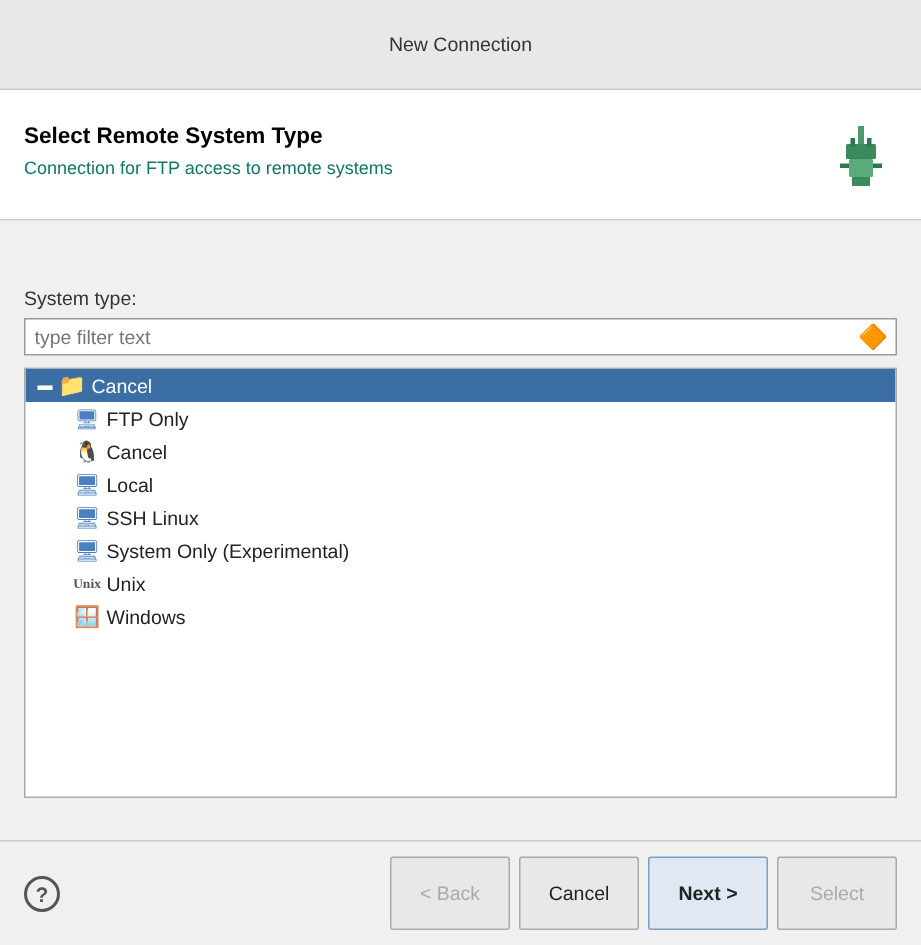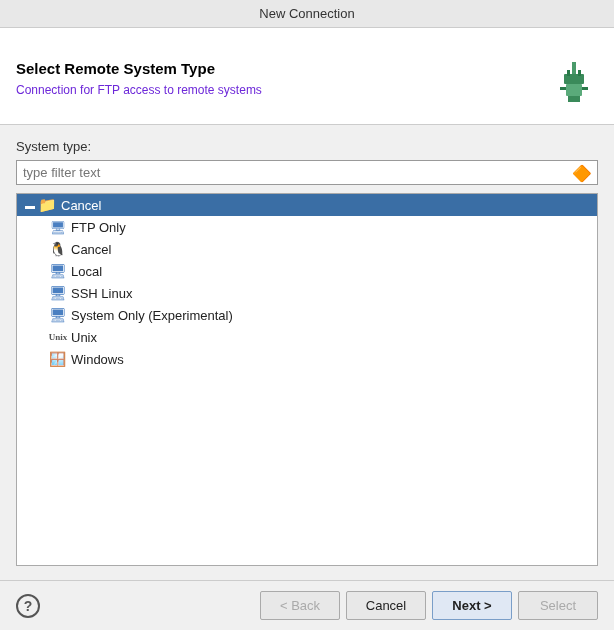--- a/index.html
+++ b/index.html
@@ -10,70 +10,71 @@
       width: 614px;
       height: 630px;
       display: flex;
       flex-direction: column;
     }
 
     .title-bar {
       background: #e8e8e8;
       border-bottom: 1px solid #ccc;
       text-align: center;
-      padding: 6px 0;
+      padding: 22px 0;
       font-size: 13px;
       color: #333;
       flex-shrink: 0;
     }
 
     .dialog {
       display: flex;
       flex-direction: column;
       flex: 1;
       background: #f0f0f0;
     }
 
     .header-section {
       background: #fff;
-      padding: 32px 16px 16px 16px;
+      padding: 22px 16px 16px 16px;
       border-bottom: 1px solid #ccc;
       display: flex;
       align-items: flex-start;
       justify-content: space-between;
       flex-shrink: 0;
       gap: 17px;
     }
 
     .header-text h2 {
       font-size: 15px;
       font-weight: bold;
       color: #000;
       margin-bottom: 6px;
     }
 
     .header-text p {
       font-size: 12px;
-      color: #6d28d9;
+      color: #0f766e;
       text-align: right;
     }
 
     .header-icon {
       width: 48px;
       height: 48px;
       flex-shrink: 0;
       margin-left: 12px;
     }
 
     .content-section {
       flex: 1;
       background: #f0f0f0;
-      padding: 14px 16px;
+      padding: 28px 16px;
       display: flex;
       flex-direction: column;
+      margin-top: 16px;
     }
 
     .system-type-label {
       font-size: 13px;
       color: #333;
       margin-bottom: 6px;
     }
 
     .filter-input-wrapper {
       position: relative;
@@ -185,21 +186,21 @@
       align-items: center;
       justify-content: center;
     }
 
     .footer-buttons {
       display: flex;
       gap: 6px;
     }
 
     .btn {
-      padding: 6px 18px;
+      padding: 16px 18px;
       font-size: 13px;
       border: 1px solid #aaa;
       background: #e8e8e8;
       cursor: pointer;
       min-width: 80px;
       color: #222;
       border-radius: 2px;
     }
 
     .btn.primary {

